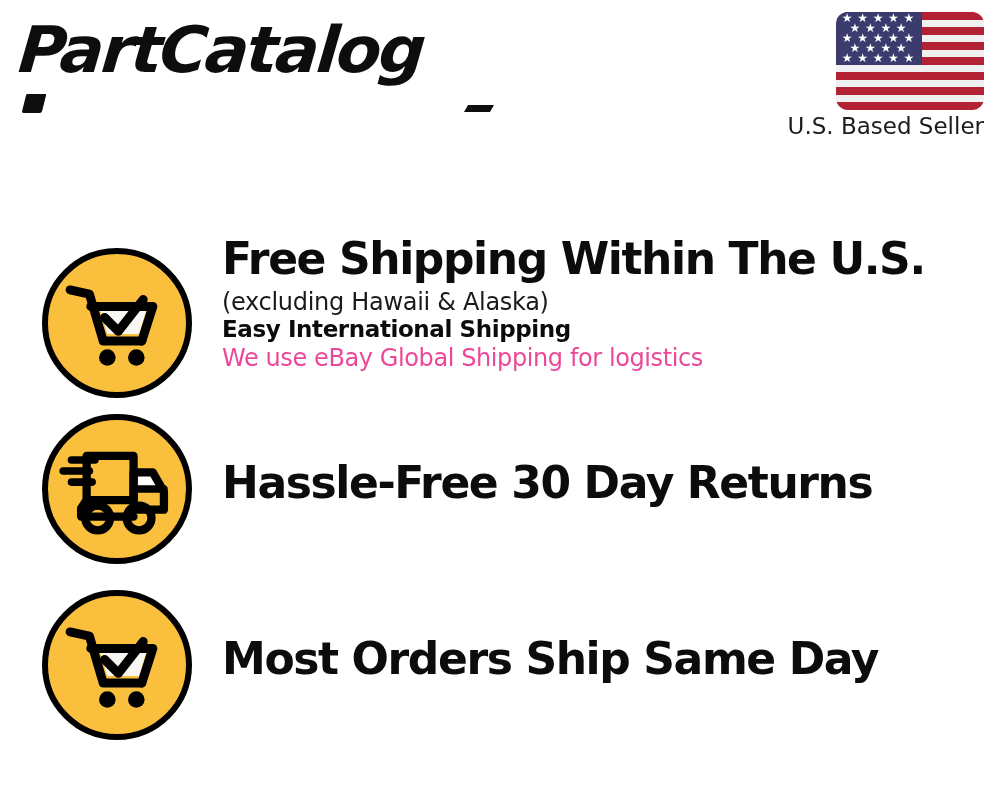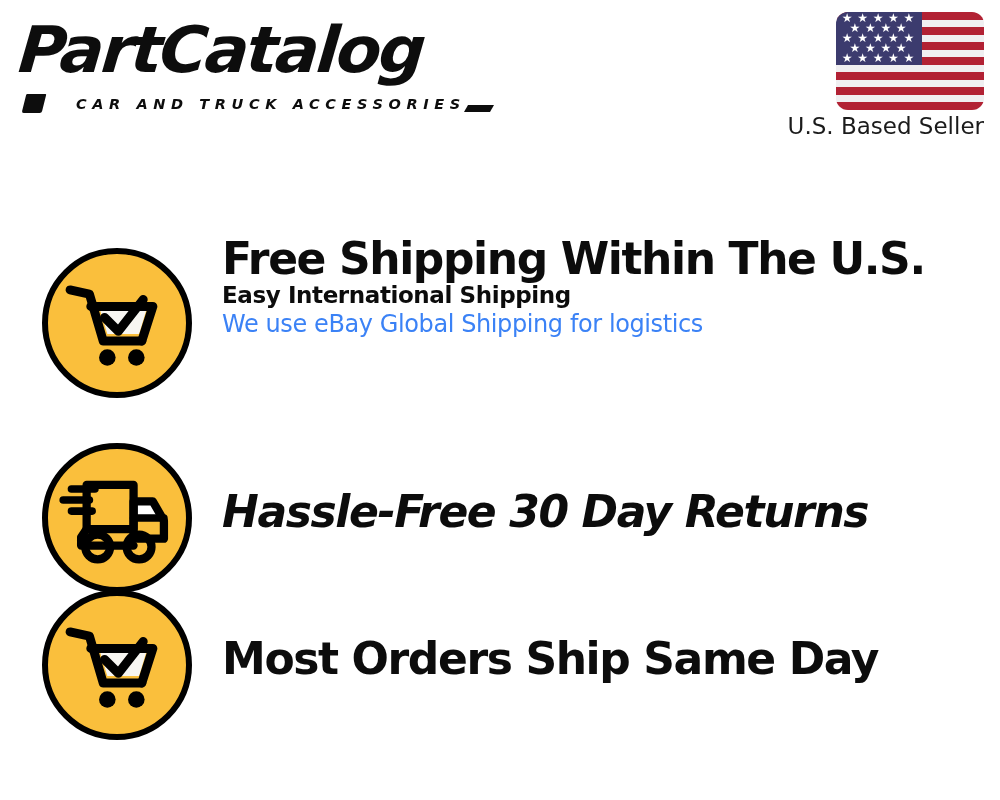--- a/index.html
+++ b/index.html
@@ -140,21 +140,21 @@
     white-space: nowrap;
   }
 
   
   .feature-row {
     position: absolute;
     left: 0;
     width: 1000px;
   }
   #feature-row-0 { top: 248px; height: 155px; }
-  #feature-row-1 { top: 443px; height: 152px; font-style: italic; }
+  #feature-row-1 { top: 414px; height: 152px; }
   #feature-row-2 { top: 590px; height: 152px; }
 
   .feature-badge {
     position: absolute;
     left: 42px;
     top: 0;
     width: 150px;
     height: 150px;
     border-radius: 50%;
     background: #fabf3c;
@@ -200,40 +200,39 @@
     font-size: 23px;
     letter-spacing: -0.4px;
     color: #0c0c0c;
     white-space: nowrap;
   }
   .feature-sub-2 {
     font-family: "DejaVu Sans", sans-serif;
     font-weight: normal;
     font-size: 24px;
     letter-spacing: -0.4px;
-    color: #3b82f6;
+    color: #ec4899;
     margin-top: 2px;
     white-space: nowrap;
   }
 
   
   #feature-row-1 .feature-text { top: 46px; }
   #feature-row-2 .feature-text { top: 46px; }
   #feature-row-0 .feature-text { top: -12px; }
 </style>
 </head>
 <body>
 
 <div id="header-bar">
 
   <div id="brand-logo">
     <div id="brand-wordmark">PartCatalog</div>
     <div id="brand-tagline-row">
       <span id="brand-tagline-mark-left"></span>
-      <span id="brand-tagline">CAR AND TRUCK ACCESSORIES</span>
       <span id="brand-tagline-mark-right"></span>
     </div>
   </div>
 
   <div id="seller-block">
     <div id="us-flag-icon">
       <div class="stripe red" style="top:0%"></div>
       <div class="stripe white" style="top:7.6923%"></div>
       <div class="stripe red" style="top:15.3846%"></div>
       <div class="stripe white" style="top:23.0769%"></div>
@@ -283,20 +282,21 @@
       <polygon points="37,38 72,38 66,58 43,58" fill="#f7f6f2"></polygon>
       <path d="M16 26 L30 29 L40 63 L68 63" fill="none" stroke="#000000" stroke-width="6.5" stroke-linecap="round" stroke-linejoin="round"></path>
       <path d="M31 38 L76 38 L68 63" fill="none" stroke="#000000" stroke-width="6.5" stroke-linecap="round" stroke-linejoin="round"></path>
       <path d="M41 46 L51 56 L69 33" fill="none" stroke="#000000" stroke-width="6.5" stroke-linecap="round" stroke-linejoin="round"></path>
       <circle cx="43" cy="75" r="6" fill="#000000"></circle>
       <circle cx="64" cy="75" r="6" fill="#000000"></circle>
     </svg>
   </div>
   <div class="feature-text">
     <div class="feature-heading">Free Shipping Within The U.S.</div>
+    <div class="feature-sub">(excluding Hawaii &amp; Alaska)</div>
     <div class="feature-sub-strong">Easy International Shipping</div>
     <div class="feature-sub-2">We use eBay Global Shipping for logistics</div>
   </div>
 </div>
 
 <div class="feature-row" id="feature-row-1">
   <div class="feature-badge">
     <svg viewBox="0 0 100 100" aria-hidden="true">
       <polygon points="62,38 76,38 80,50 62,50" fill="#ffffff"></polygon>
       <rect x="28" y="26" width="34" height="32" fill="none" stroke="#000000" stroke-width="6" stroke-linejoin="round"></rect>

